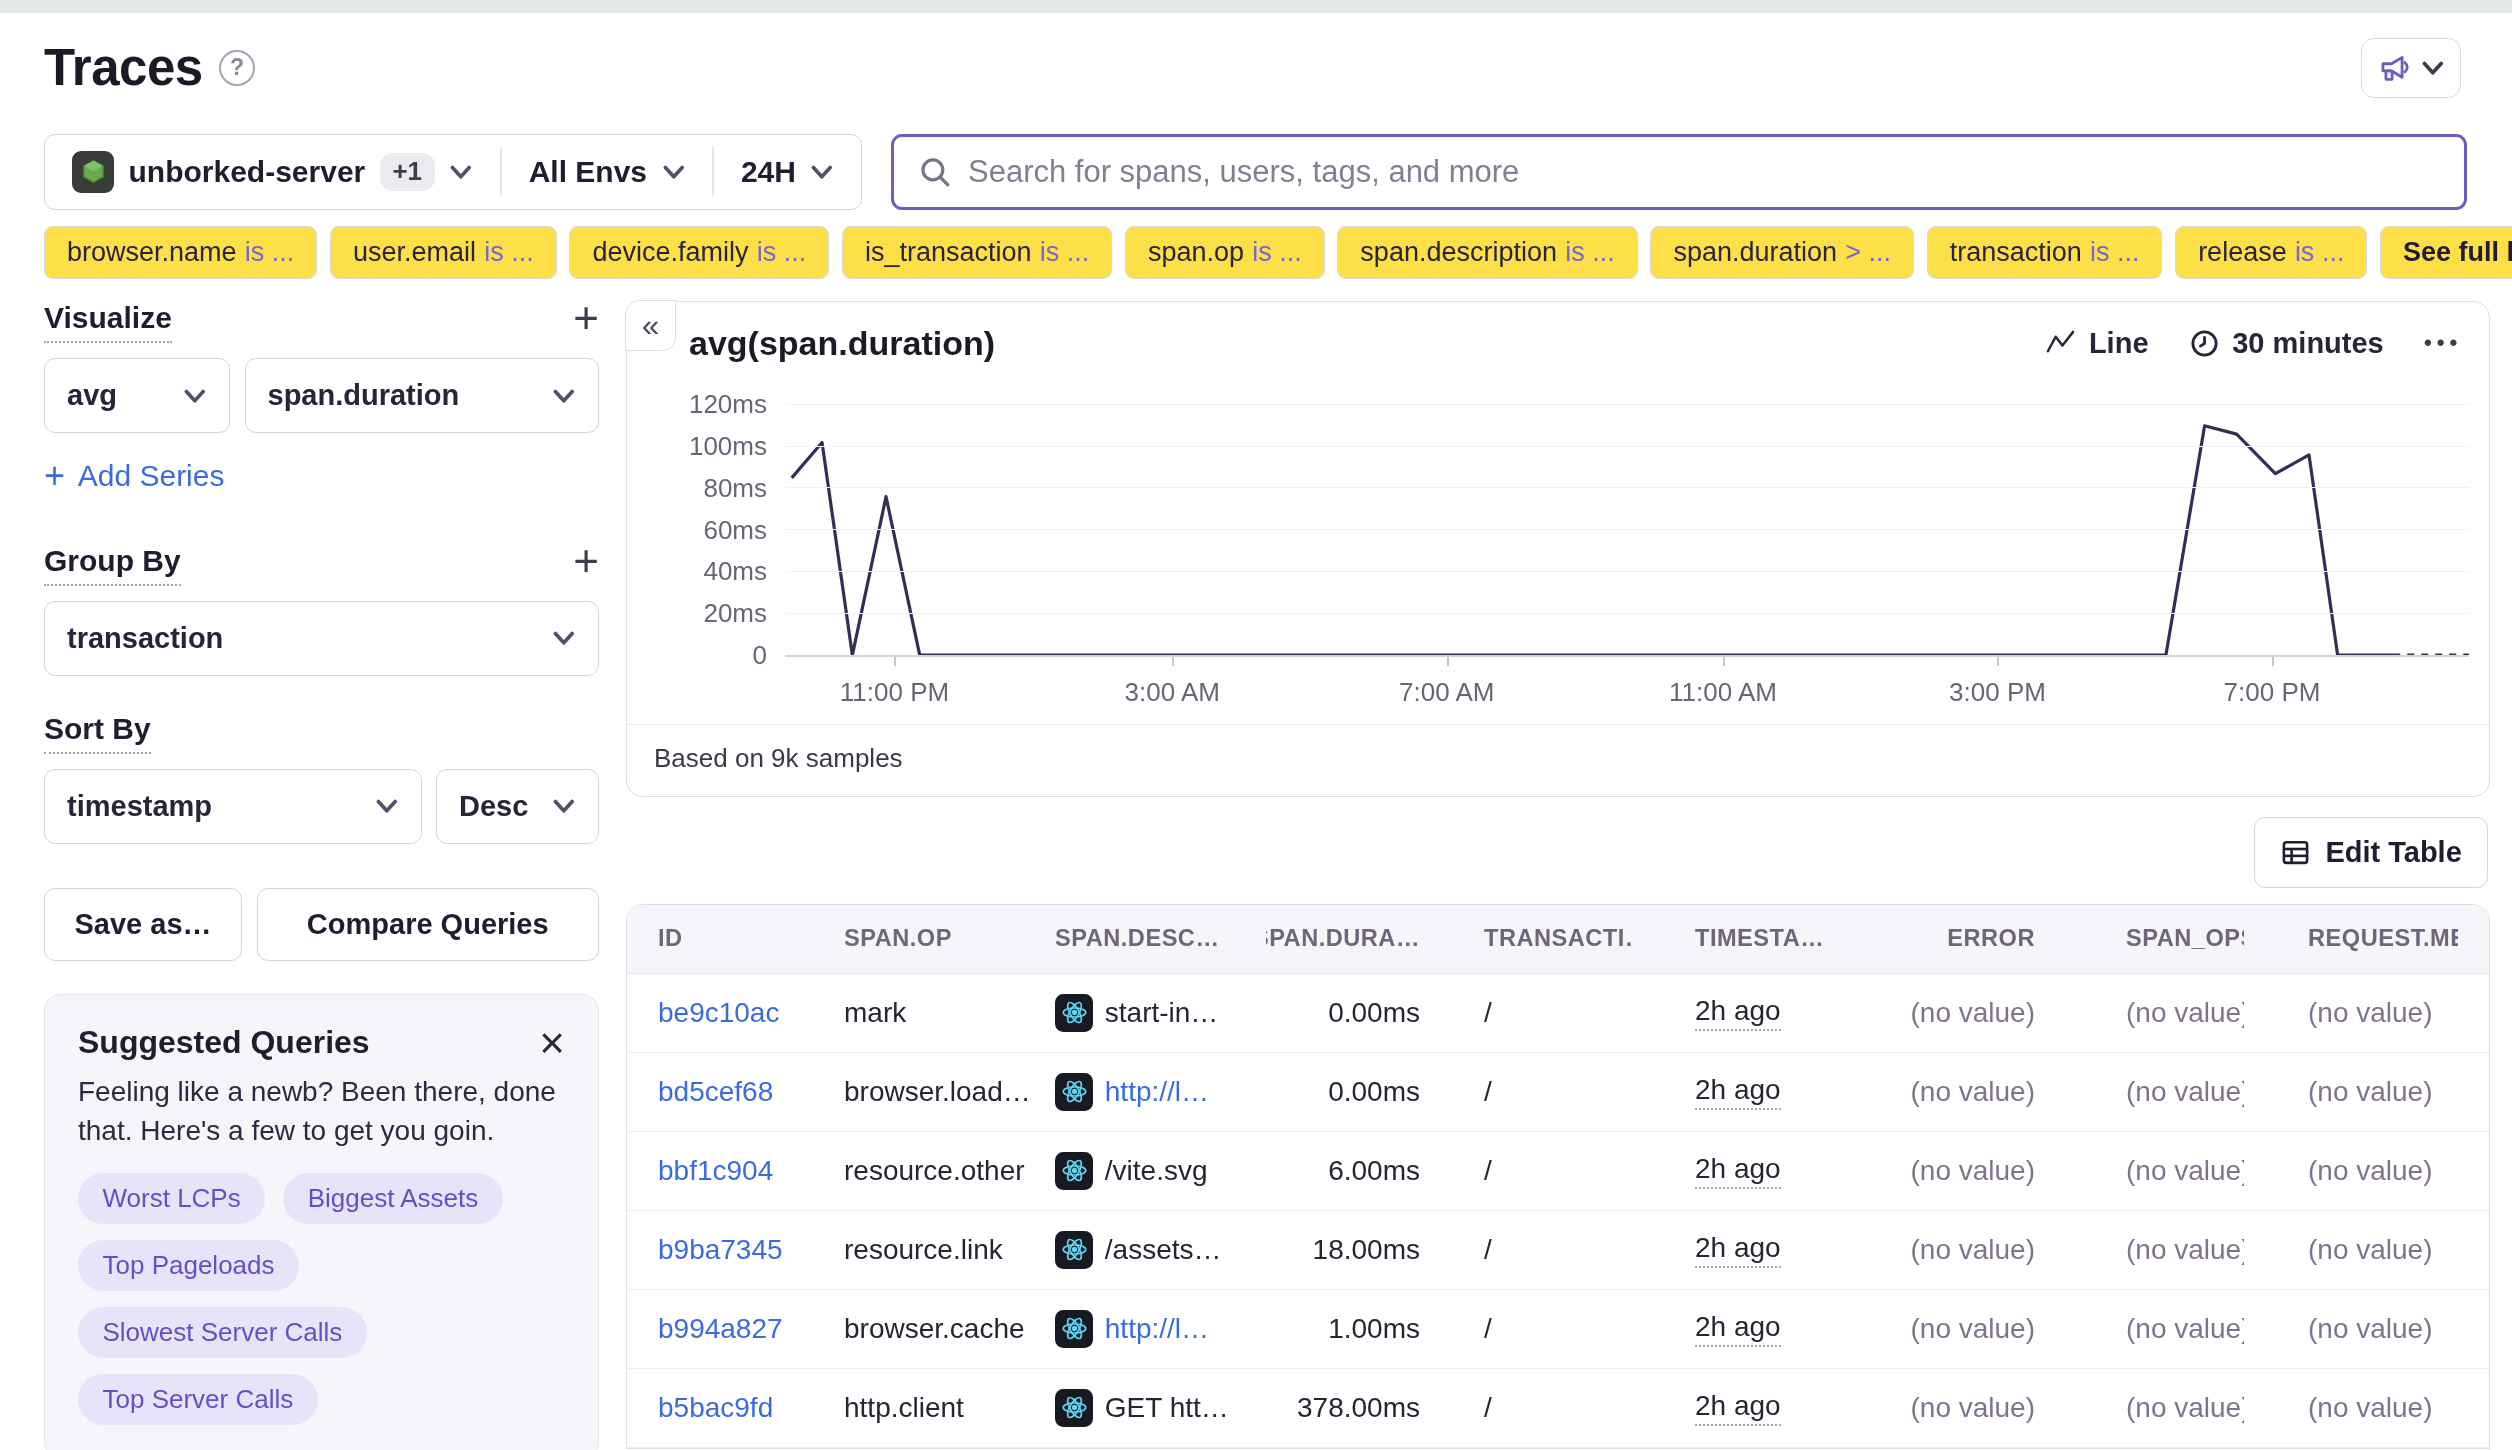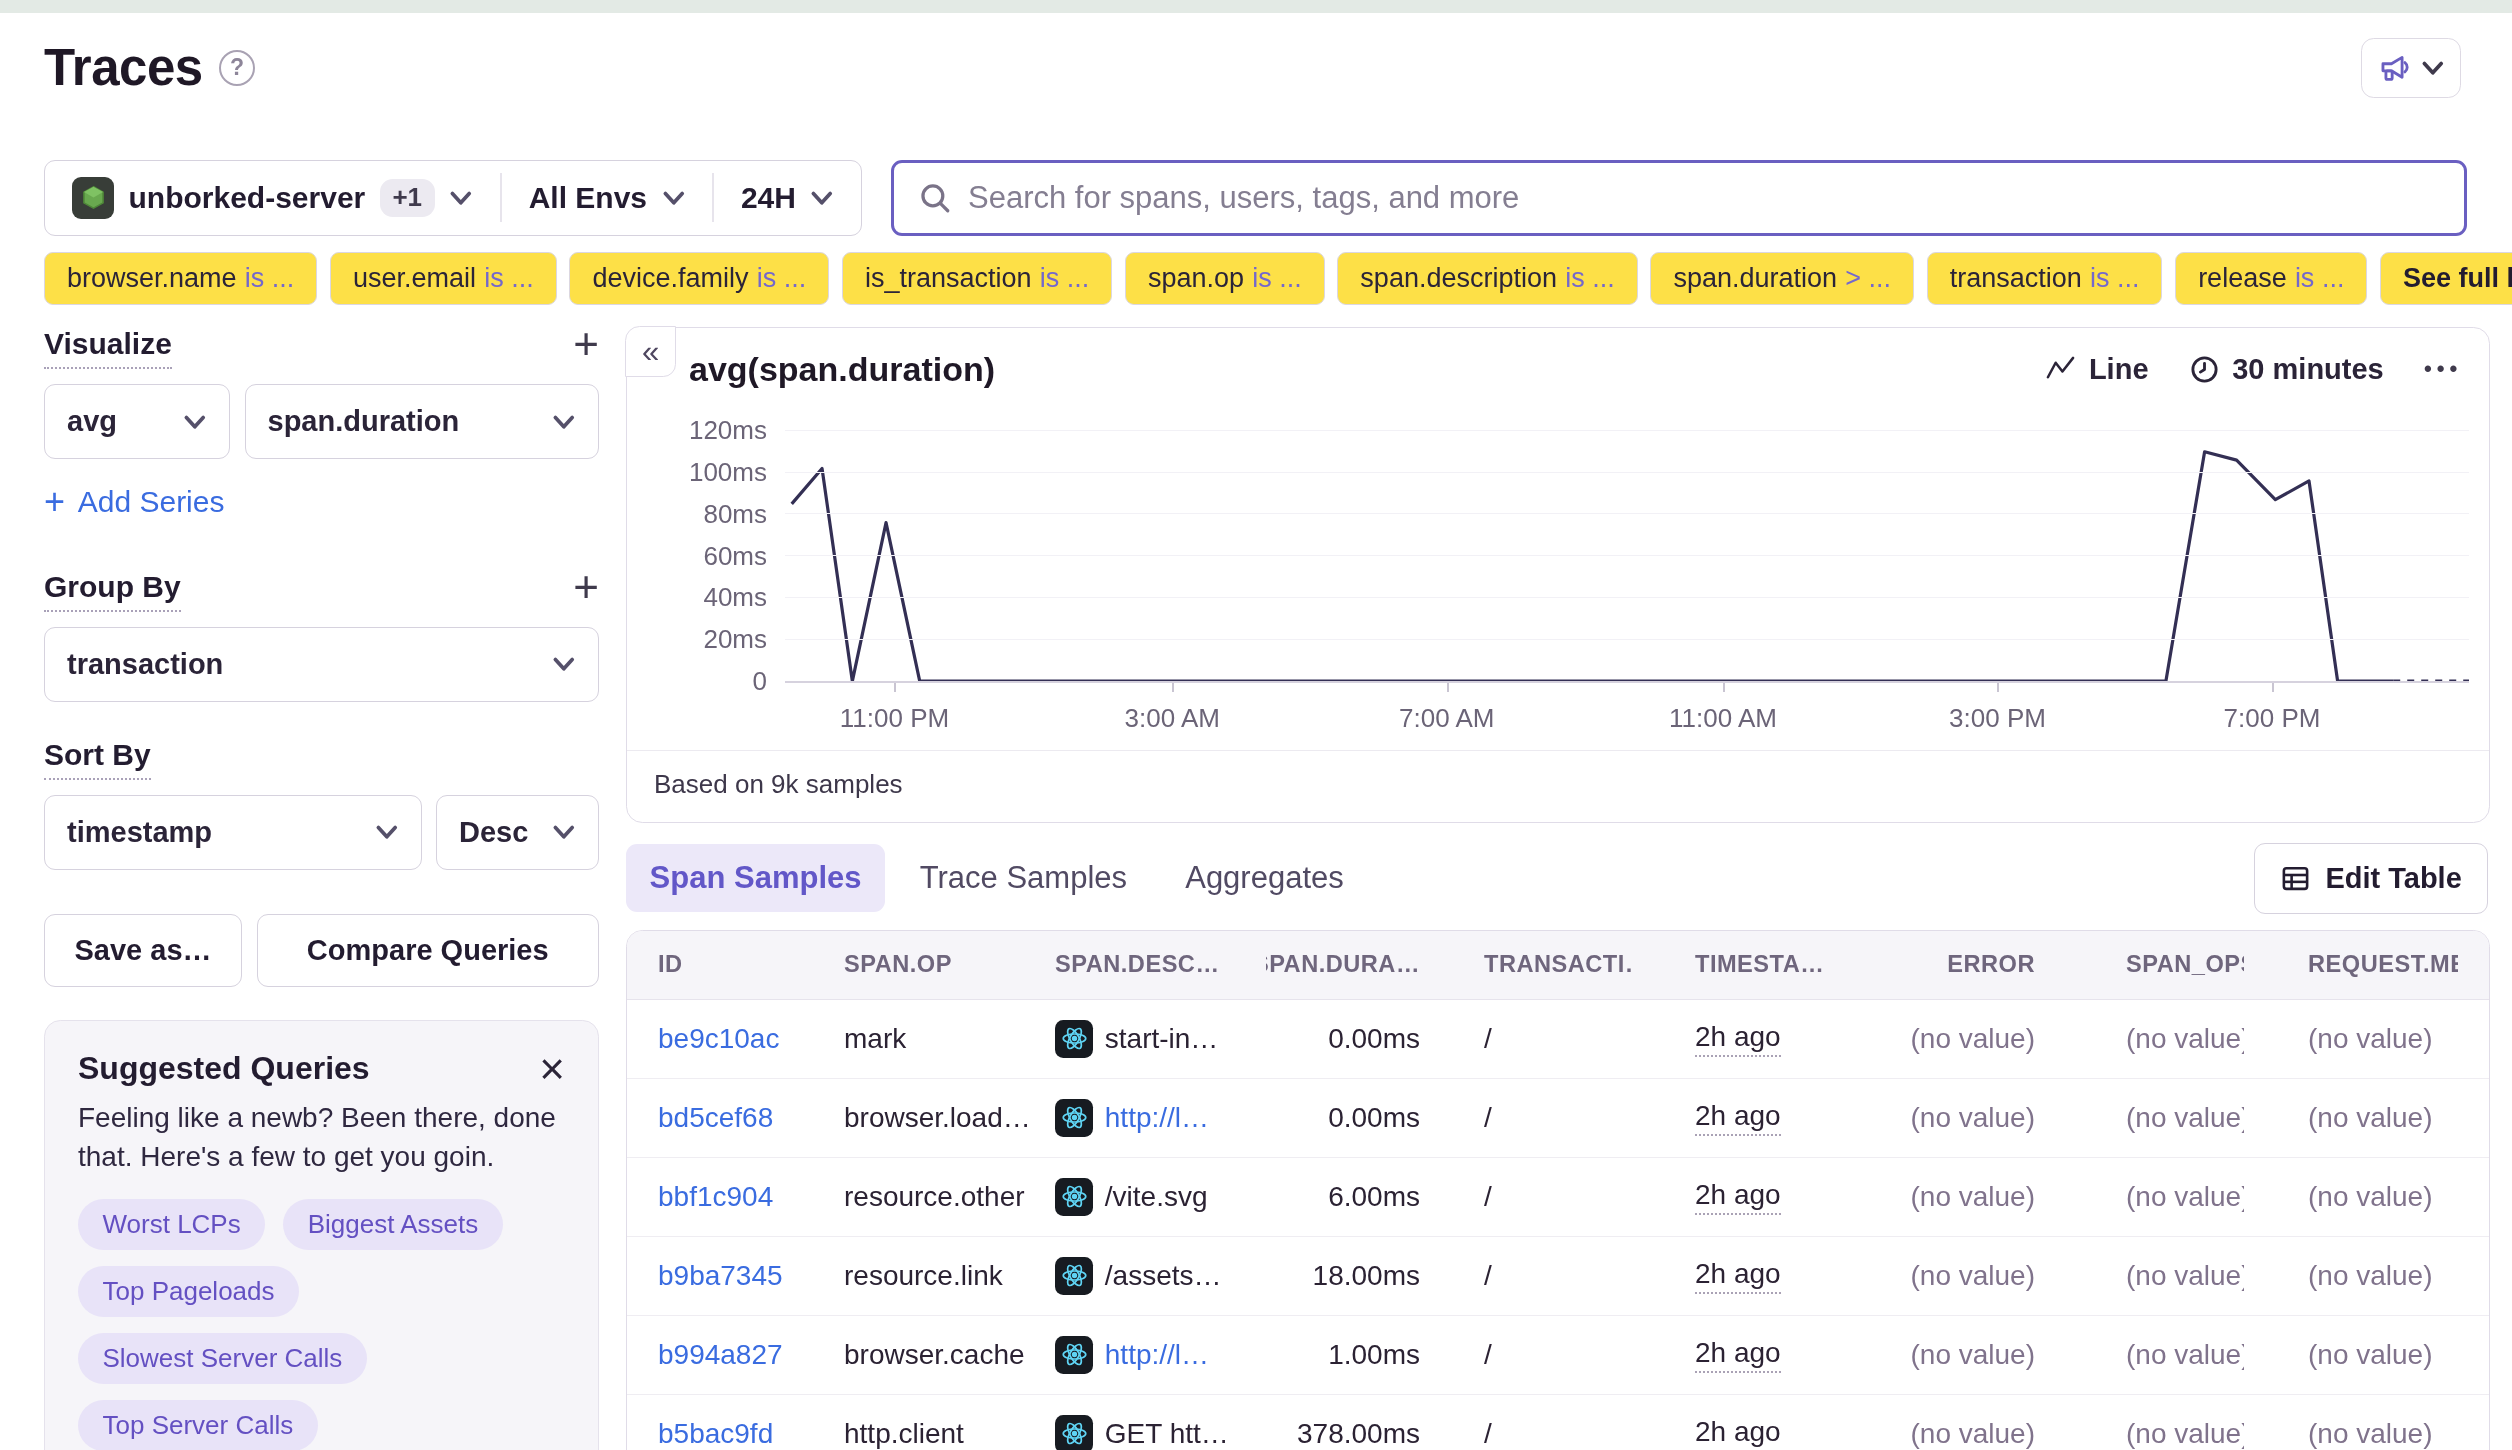--- a/index.html
+++ b/index.html
@@ -17,21 +17,21 @@
     margin-left:16.3px; width:36px; height:36px; border:2.7px solid #a9a2b3; border-radius:50%;
     display:flex; align-items:center; justify-content:center; font-size:23px; font-weight:700;
     color:#8d8599; cursor:pointer;
   }
   .announce-btn {
     margin-left:auto; width:100px; height:60px; background:#fff; border:1.8px solid #dedae4;
     border-radius:12.7px; display:flex; align-items:center; justify-content:center; gap:9px; cursor:pointer;
   }
 
   
-  .filter-row { display:flex; align-items:stretch; margin:60px 45px 0 44px; gap:29px; }
+  .filter-row { display:flex; align-items:stretch; margin:34px 45px 0 44px; gap:29px; }
   .segmented {
     display:flex; align-items:stretch; background:#fff; border:1.8px solid #d6d2de; border-radius:11px;
     height:76px; overflow:hidden; flex:0 0 auto;
   }
   .seg { display:flex; align-items:center; gap:14.5px; padding:0 27px; font-size:30px; font-weight:700; cursor:pointer; white-space:nowrap; }
   .seg-divider { width:1.8px; background:#e7e4ec; margin:12.7px 0; }
   .node-box { width:42px; height:42px; border-radius:9px; background:#383d38; display:flex; align-items:center; justify-content:center; }
   .plus-badge { background:#eceaf1; border-radius:12.7px; padding:3.6px 12.7px; font-size:26px; font-weight:600; color:#3f3a4c; }
   .chev { display:inline-flex; color:#55506a; }
   .searchbox {
@@ -417,25 +417,20 @@
           <span class="xlab" style="left: 72%;">3:00 PM</span>
           <div class="xtick" style="left: 88.3%;"></div>
           <span class="xlab" style="left: 88.3%;">7:00 PM</span>
         </div>
       <div class="chart-footer">
         <span>Based on 9k samples</span>
       </div>
     </section>
 
     <div class="tabs-row">
-      <div class="tabs">
-          <button class="tab active">Span Samples</button>
-          <button class="tab">Trace Samples</button>
-          <button class="tab">Aggregates</button>
-        </div>
       <button class="edit-table">
         <span style="display:inline-flex">
           <svg width="31" height="31" viewBox="0 0 24 24" fill="none">
               <rect x="3" y="4" width="18" height="16" rx="2" stroke="#231c30" stroke-width="2"></rect>
               <line x1="3" y1="9.3" x2="21" y2="9.3" stroke="#231c30" stroke-width="2"></line>
               <line x1="3" y1="14.6" x2="21" y2="14.6" stroke="#231c30" stroke-width="2"></line>
               <line x1="9" y1="9.3" x2="9" y2="20" stroke="#231c30" stroke-width="2"></line>
             </svg>
         </span>
         <span>Edit Table</span>

